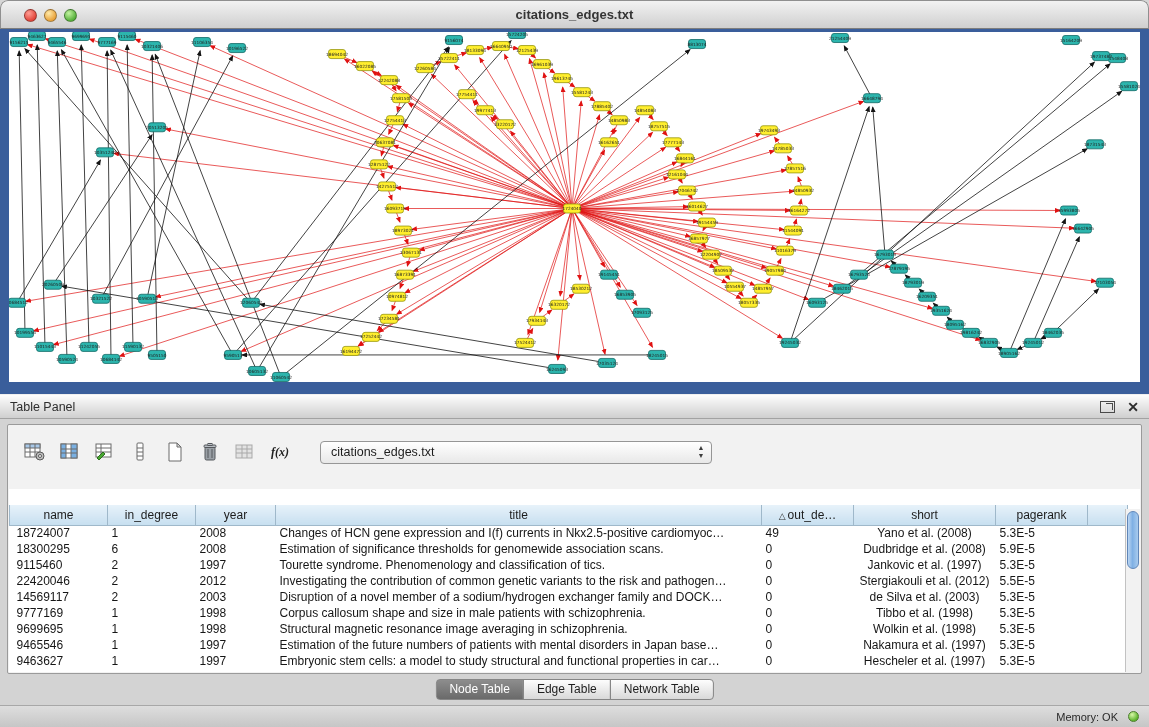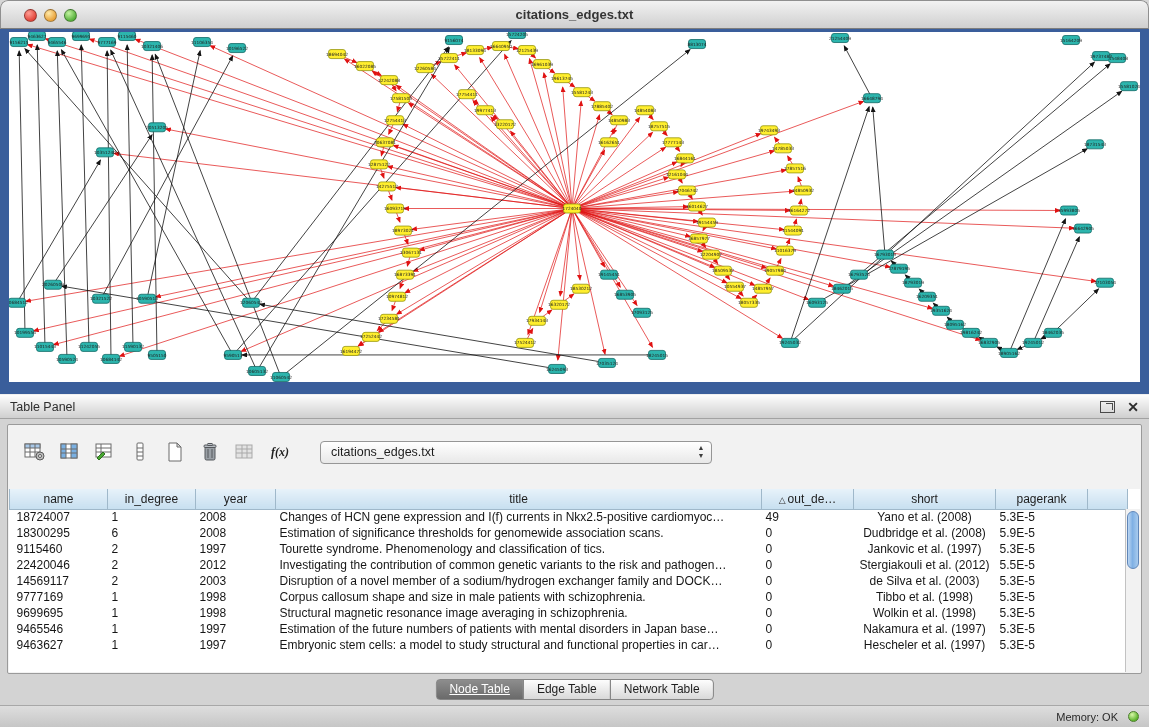--- a/index.html
+++ b/index.html
@@ -56,42 +56,42 @@
     font-family:"Liberation Serif", serif; color:#222; padding:0 6px; }
   .net-selector { margin-left:18px; width:392px; height:23px;
     background:linear-gradient(#ffffff,#e8e8e8); border:1px solid #969696;
     border-radius:4px; display:flex; align-items:center; padding-left:10px;
     font-size:12.5px; color:#1c1c1c; position:relative; }
   .selector-arrows { position:absolute; right:4px; top:2px; width:12px;
     font-size:7px; line-height:8px; color:#3c3c3c; text-align:center; }
 
   .tablewrap { position:absolute; top:64px; left:1px; right:1px; bottom:1px;
     background:#ffffff; overflow:hidden; }
-  table { border-collapse:collapse; table-layout:fixed; width:1118px; }
+  table { border-collapse:collapse; table-layout:fixed; width:1118px;margin-top:16px; }
   th { height:20px; background:linear-gradient(#e7f2fa,#c7dff0);
     border:1px solid #9fb8ca; border-top:none; font-size:12px; font-weight:normal;
     color:#1c1c1c; text-align:center; overflow:hidden; white-space:nowrap; }
   td { height:16px; font-size:12px; color:#161616; padding:0 4px;
     overflow:hidden; white-space:nowrap; }
   td.col-name { padding-left:7px; }
   td.col-short { text-align:center; }
   .sort-tri { font-size:9px; color:#333; margin-right:2px; }
 
   .vscroll { position:absolute; top:20px; right:0; bottom:0; width:15px;
     background:#f2f2f2; border-left:1px solid #c2c2c2; }
   .vthumb { position:absolute; top:2px; left:1px; width:12px; height:58px;
     border-radius:6px; border:1px solid #5f86b8;
     background:linear-gradient(90deg,#bcd6f2,#7fb0e4 45%,#a8cbee); }
 
   .tabs { position:absolute; bottom:27px; left:50%; transform:translateX(-50%);
     display:flex; }
   .tab { height:21px; line-height:19px; padding:0 13px; font-size:12px;
     border:1px solid #868686; background:linear-gradient(#fdfdfd,#d9d9d9);
     color:#1e1e1e; margin-left:-1px; }
-  .tab:first-child { border-radius:4px 0 0 4px; margin-left:0;text-decoration:underline; }
+  .tab:first-child { border-radius:4px 0 0 4px; margin-left:0; }
   .tab:last-child { border-radius:0 4px 4px 0; }
   .tab.active { background:linear-gradient(#8d8d8d,#6a6a6a); color:#ffffff; }
 
   #status-bar { position:absolute; bottom:0; left:0; width:1149px; height:22px;
     background:linear-gradient(#dedede,#c6c6c6); border-top:1px solid #a8a8a8;
     display:flex; align-items:center; justify-content:flex-end; padding-right:10px; gap:10px; }
   .mem-label { font-size:11px; color:#2a2a2a; }
   .mem-dot { width:11px; height:11px; border-radius:50%; border:1px solid #4c7e2c;
     background:radial-gradient(circle at 35% 30%, #d7f7a8, #5fb52e 70%); }
 </style>

